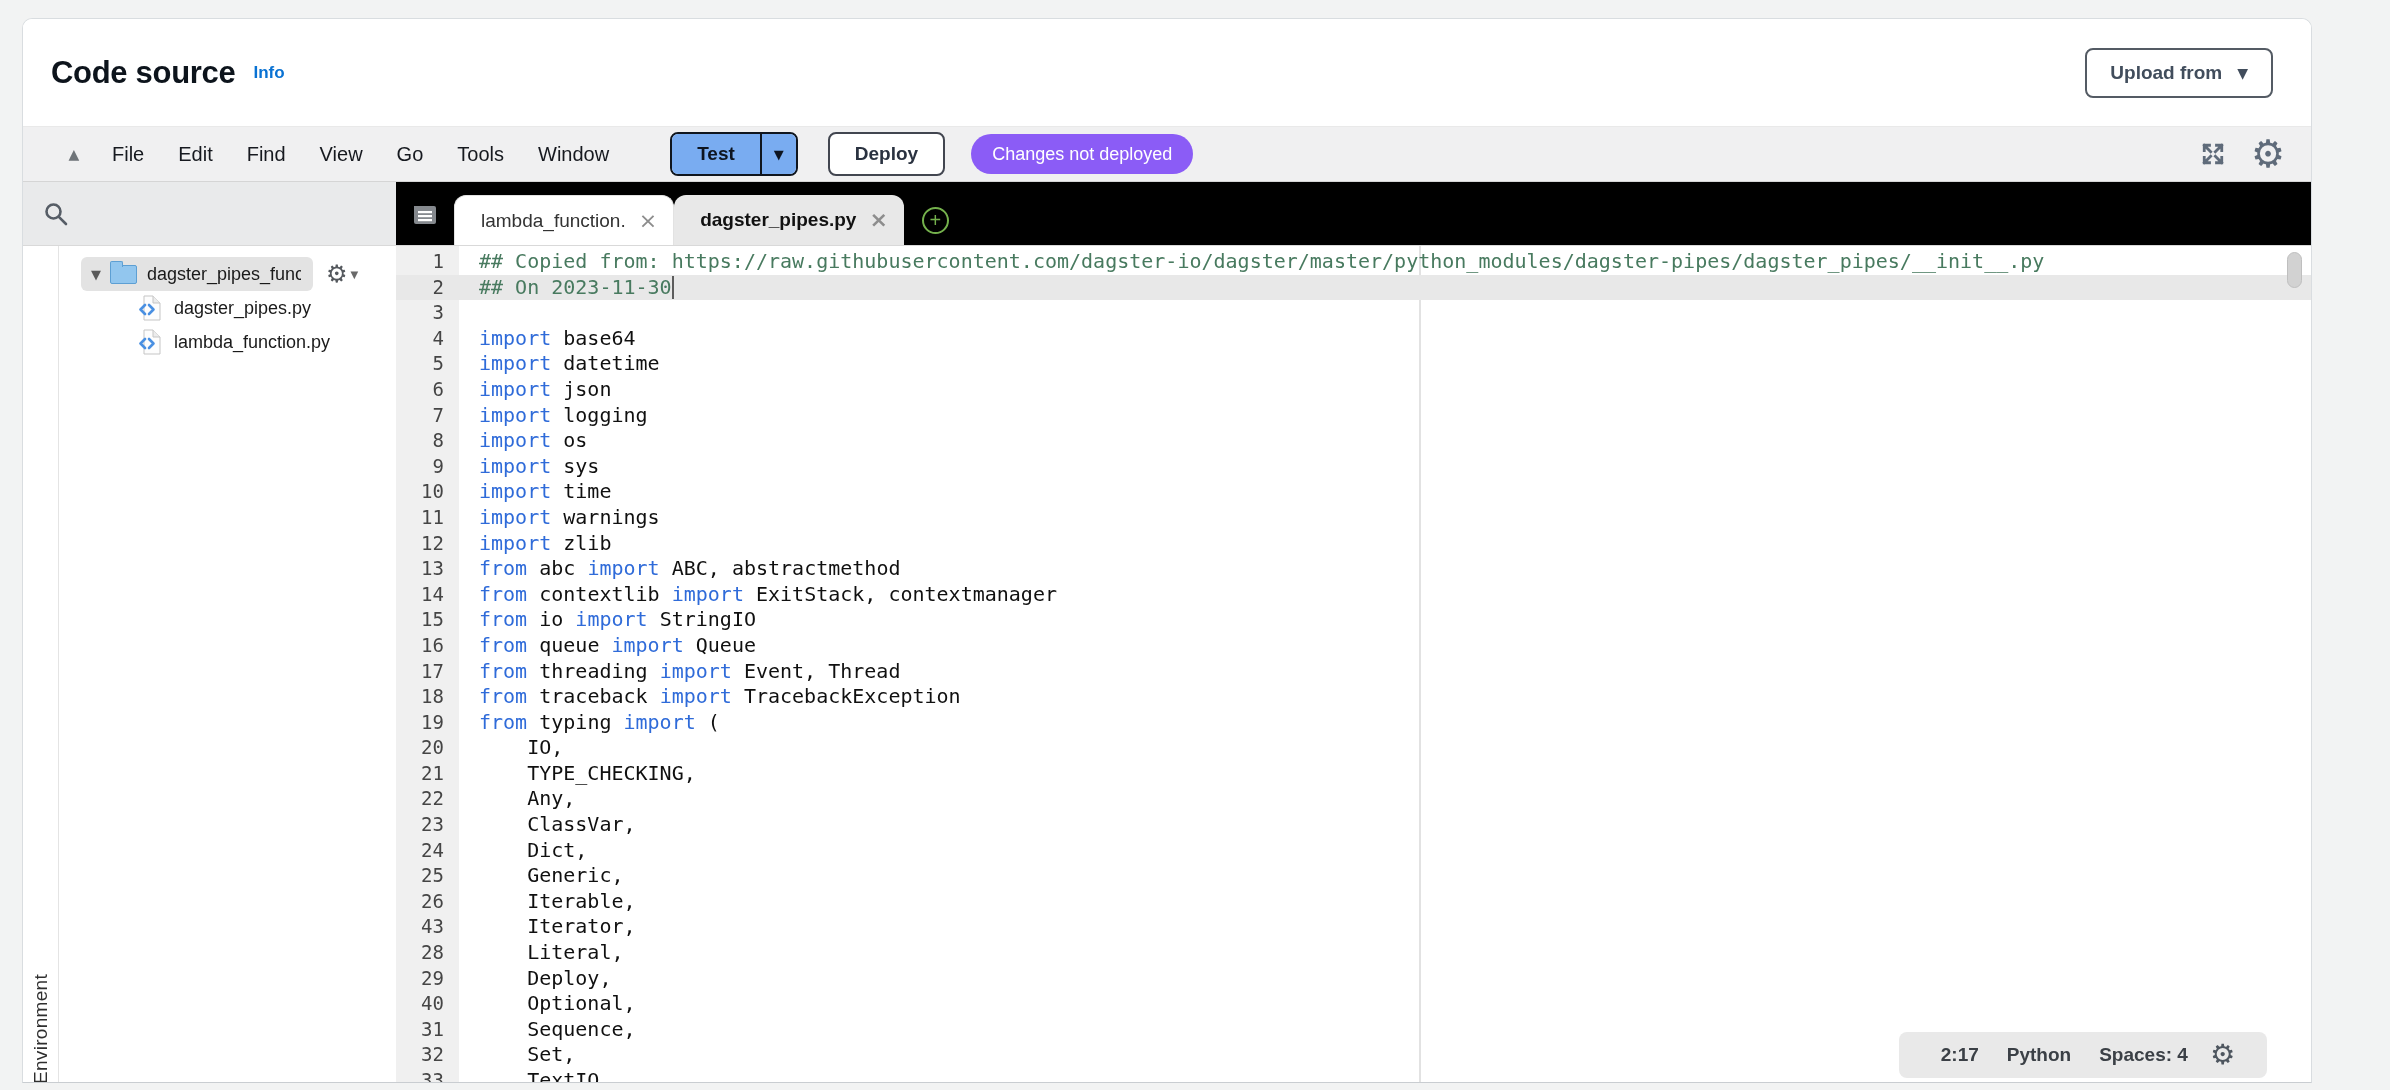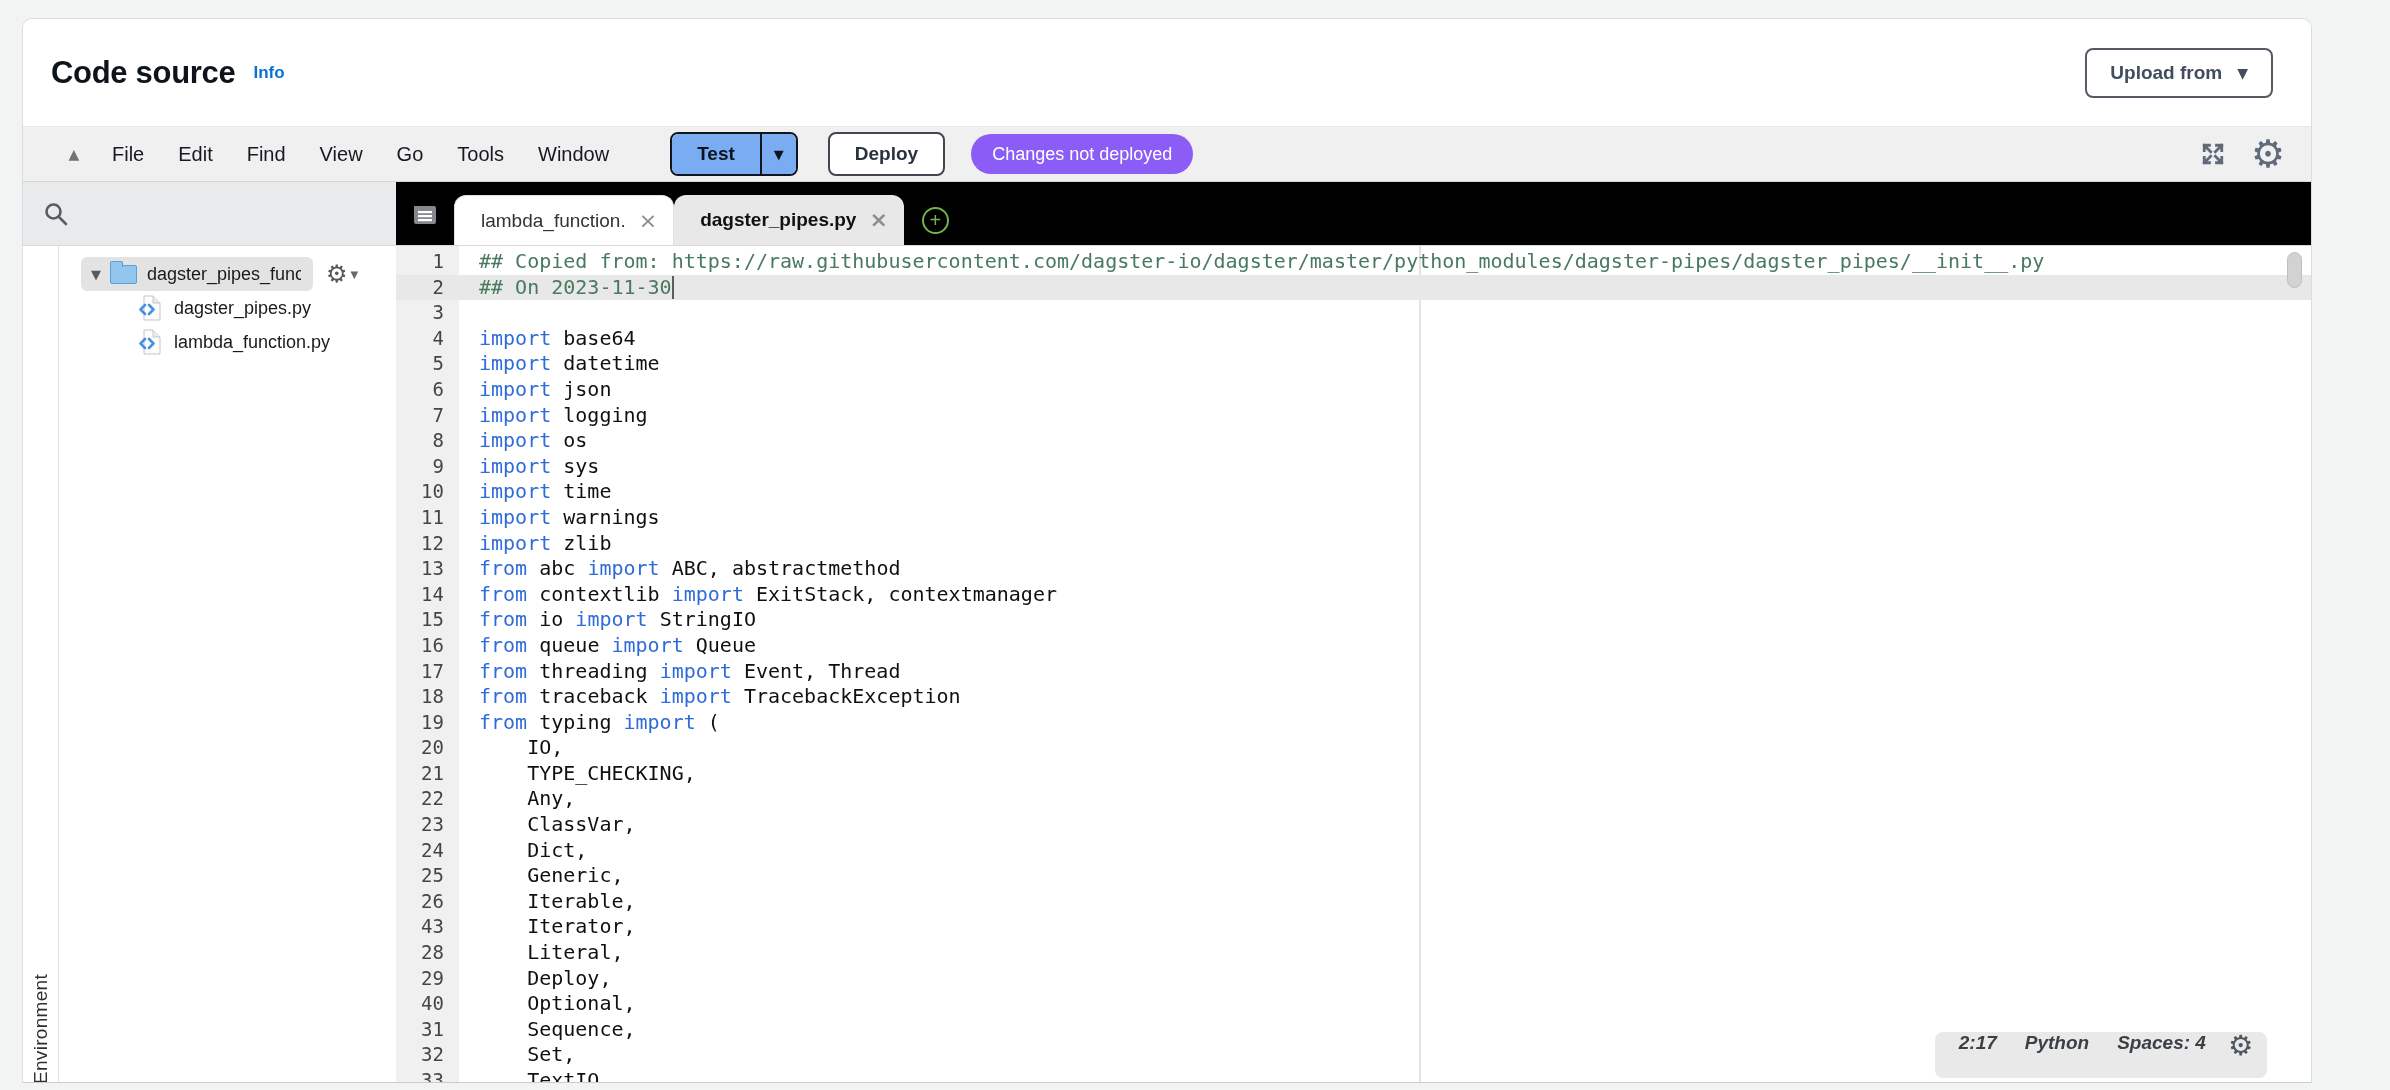--- a/index.html
+++ b/index.html
@@ -89,21 +89,21 @@
   .code-lines { position:relative; padding-top:3px; }
   .code-row { height:25.6px; display:flex; font-family:"DejaVu Sans Mono","Liberation Mono",monospace; font-size:20px; line-height:25.6px; }
   .code-row.active { background:#e8e8e8; }
   .ln { width:63px; flex:0 0 63px; text-align:right; padding-right:15px; font-size:19px; color:#454545; }
   .code { padding-left:20px; white-space:pre; color:#101010; }
   .tok-keyword { color:#2f6bd9; }
   .tok-comment { color:#487a5f; }
   .cursor { display:inline-block; width:2px; height:23px; background:#5c5c5c; vertical-align:text-bottom; }
   .vscroll-thumb { position:absolute; right:9px; top:6px; width:15px; height:36px; background:#d2d2d2; border:1px solid #bfbfbf; border-radius:8px; cursor:pointer; }
 
-  .status-pill { position:absolute; right:44px; bottom:6px; height:46px; background:#e9e9e9; border-radius:8px; display:flex; align-items:flex-start; padding:0 10px;font-style:italic; }
+  .status-pill { position:absolute; right:44px; bottom:6px; height:46px; background:#e9e9e9; border-radius:8px; display:flex; align-items:center; padding:0 28px; }
   .status-item { padding:0 14px; font-size:19px; font-weight:600; color:#3b4046; cursor:pointer; }
   .status-gear { font-size:28px; color:#4e565f; line-height:1; padding:0 4px 0 8px; cursor:pointer; }
 
   svg { display:block; }
 </style>
 </head>
 <body>
 
 <div class="card">
 

